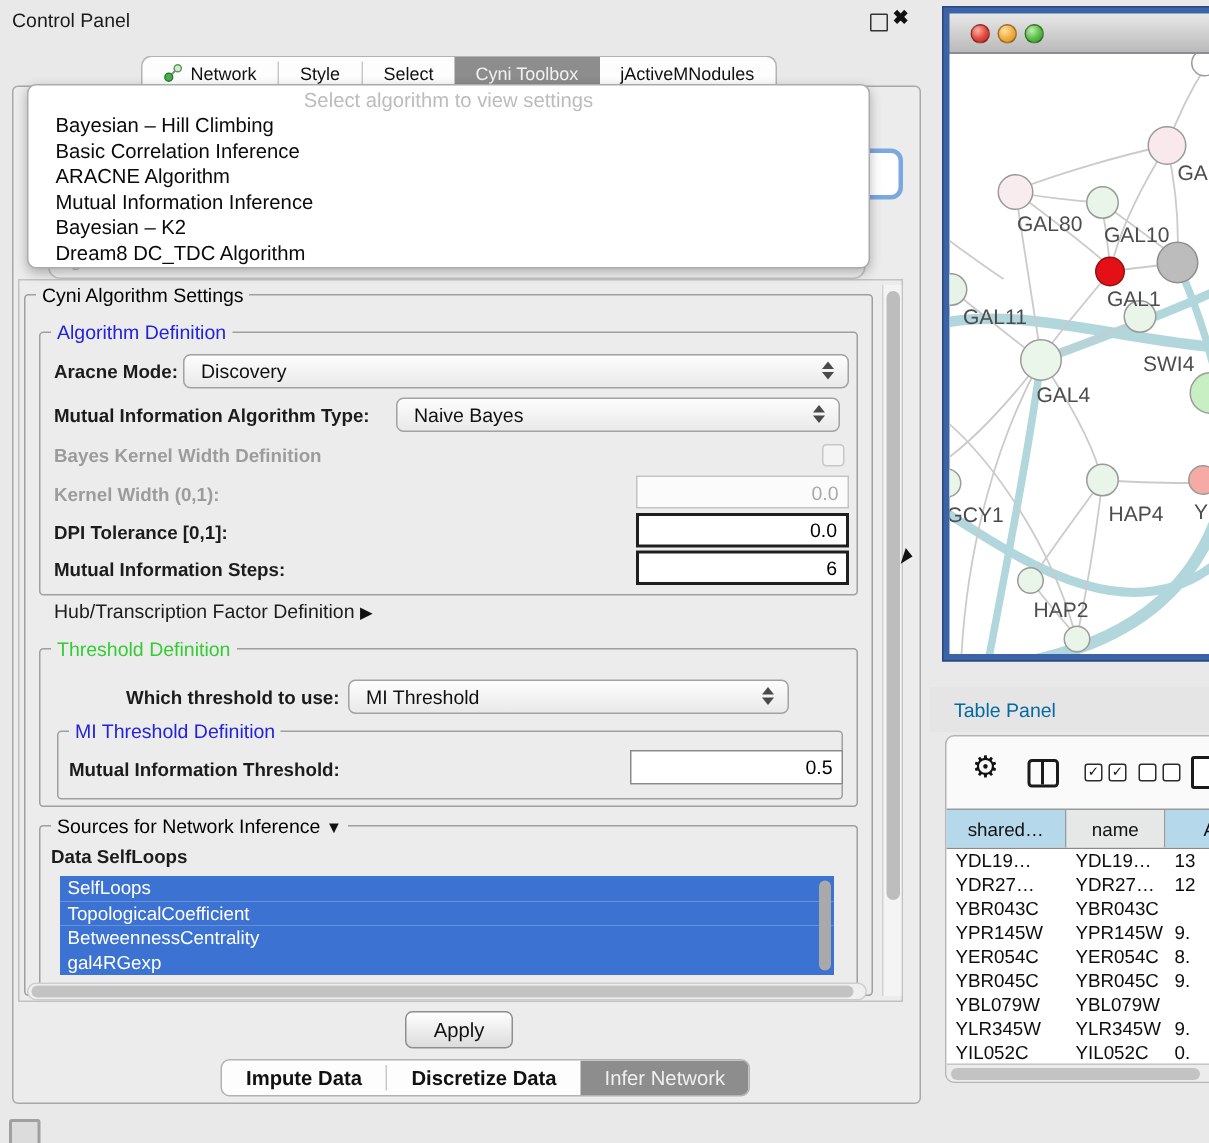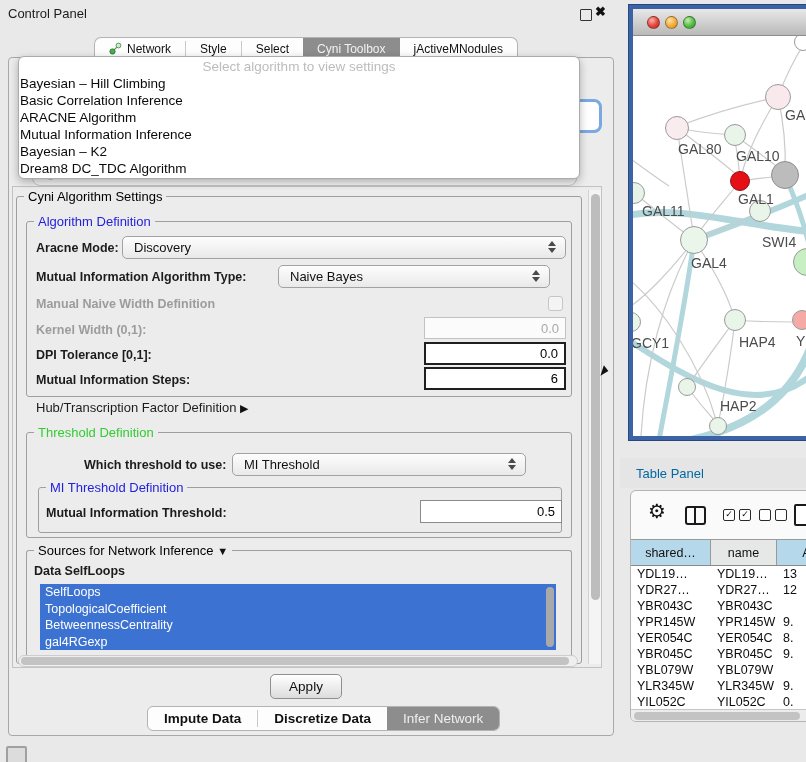--- a/index.html
+++ b/index.html
@@ -22,21 +22,21 @@
   #tabbar{position:absolute;left:94px;top:37px;height:21px;display:flex;align-items:stretch;
           background:#fdfdfd;border:1px solid #b3b3b3;border-bottom:none;border-radius:7px 7px 0 0;z-index:6;overflow:hidden}
   .tab{display:flex;align-items:center;gap:5px;padding:0 14px;font-size:12px;color:#111;white-space:nowrap}
   .tab.sel{background:#8d8d8d;color:#f2f2f2}
   .tsep{width:1px;background:#c9c9c9;margin:3px 0}
 
   
   #algo-dropdown{position:absolute;left:18px;top:56px;width:560px;height:121px;background:#fff;
                  border:1px solid #ababab;border-radius:6px;z-index:30;box-shadow:0 3px 8px rgba(0,0,0,.28)}
   #dd-prompt{text-align:center;color:#bcbcbc;font-size:13.5px;padding-top:2px;height:16px}
-  .ditem{font-size:13.5px;color:#0a0a0a;line-height:17px;padding-left:1px}
+  .ditem{font-size:13.5px;color:#0a0a0a;line-height:17px;padding-left:18px}
   .ditem.bold{font-weight:normal}
 
   
   #ghost-combo{position:absolute;left:32px;top:160px;width:545px;height:26px;border:1px solid #c3c3c3;
                border-radius:8px;background:#f3f3f3;z-index:4;color:#b5b5b5;font-size:13px;line-height:24px;padding-left:14px;box-sizing:border-box}
   #ghost-focus{position:absolute;left:568px;top:99px;width:28px;height:28px;border:3px solid #7aa8df;
                border-radius:8px;background:#fff;z-index:3}
 
   
   #viewport{position:absolute;left:12px;top:186px;width:590px;height:482px;background:#ececec;border:1px solid #c2c2c2;box-sizing:border-box}
@@ -191,29 +191,29 @@
   <div class="lbl" style="left:36px;top:241px">Aracne Mode:</div>
   <div class="combo" style="left:122px;top:236px;width:444px">
     <span class="cval">Discovery</span>
     <span class="arrows">
         <i class="up"></i>
         <i class="dn"></i>
       </span>
   </div>
 
   <div class="lbl" style="left:36px;top:270px">Mutual Information Algorithm Type:</div>
-  <div class="combo" style="left:278px;top:265px;width:272px">
+  <div class="combo" style="left:264px;top:265px;width:296px">
     <span class="cval">Naive Bayes</span>
     <span class="arrows">
         <i class="up"></i>
         <i class="dn"></i>
       </span>
   </div>
 
-  <div class="lbl dis" style="left:36px;top:297px">Manual Naive Width Definition</div>
+  <div class="lbl dis" style="left:36px;top:297px">Bayes Kernel Width Definition</div>
   <div id="kernel-checkbox"></div>
 
   <div class="lbl dis" style="left:36px;top:323px">Kernel Width (0,1):</div>
   <div class="field light" style="left:424px;top:317px;width:142px;height:22px">0.0</div>
 
   <div class="lbl" style="left:36px;top:348px">DPI Tolerance [0,1]:</div>
   <div class="field" style="left:424px;top:342px;width:142px;height:23px">0.0</div>
 
   <div class="lbl" style="left:36px;top:373px">Mutual Information Steps:</div>
   <div class="field" style="left:424px;top:367px;width:142px;height:23px">6</div>
@@ -341,21 +341,21 @@
         <div class="nlabel" style="left: 152px; top: 71px;">GAL</div>
         <div class="nlabel" style="left: 45px; top: 105px;">GAL80</div>
         <div class="nlabel" style="left: 103px; top: 112px;">GAL10</div>
         <div class="nlabel" style="left: 105px; top: 155px;">GAL1</div>
         <div class="nlabel" style="left: 9px; top: 167px;">GAL11</div>
         <div class="nlabel" style="left: 129px; top: 198px;">SWI4</div>
         <div class="nlabel" style="left: 58px; top: 219px;">GAL4</div>
         <div class="nlabel" style="left: -2px; top: 299px;">GCY1</div>
         <div class="nlabel" style="left: 106px; top: 298px;">HAP4</div>
         <div class="nlabel" style="left: 163px; top: 297px;">Y</div>
-        <div class="nlabel" style="left: 56px; top: 362px; margin-left: 31px;">HAP2</div>
+        <div class="nlabel" style="left: 56px; top: 362px;">HAP2</div>
       </div>
   </div>
 
   <div id="tp-titlebar">
     <span id="tp-title">Table Panel</span>
   </div>
   <div id="tp-body">
     <div id="tp-toolbar">
       <span id="gear-icon">⚙</span>
       <span id="cols-icon">

